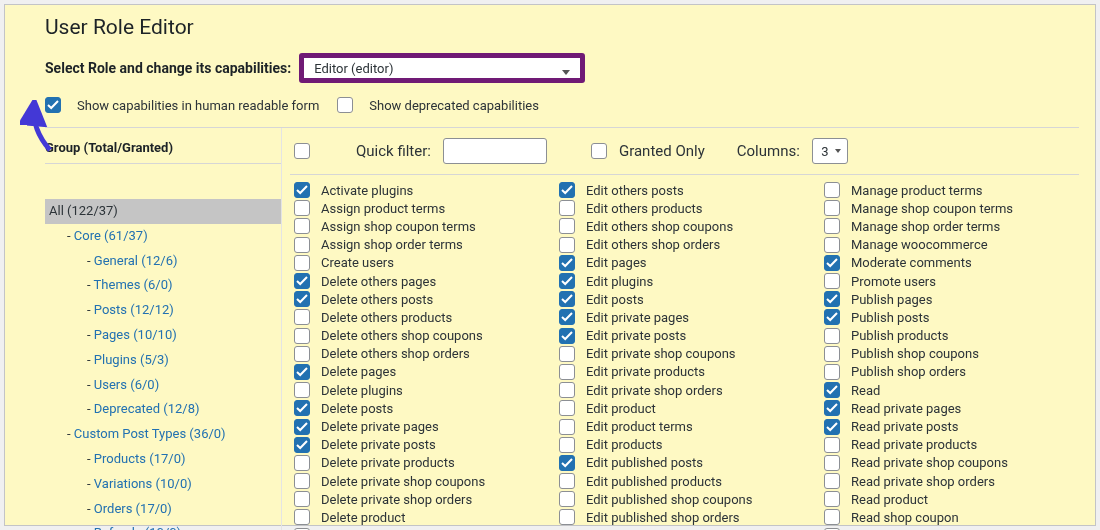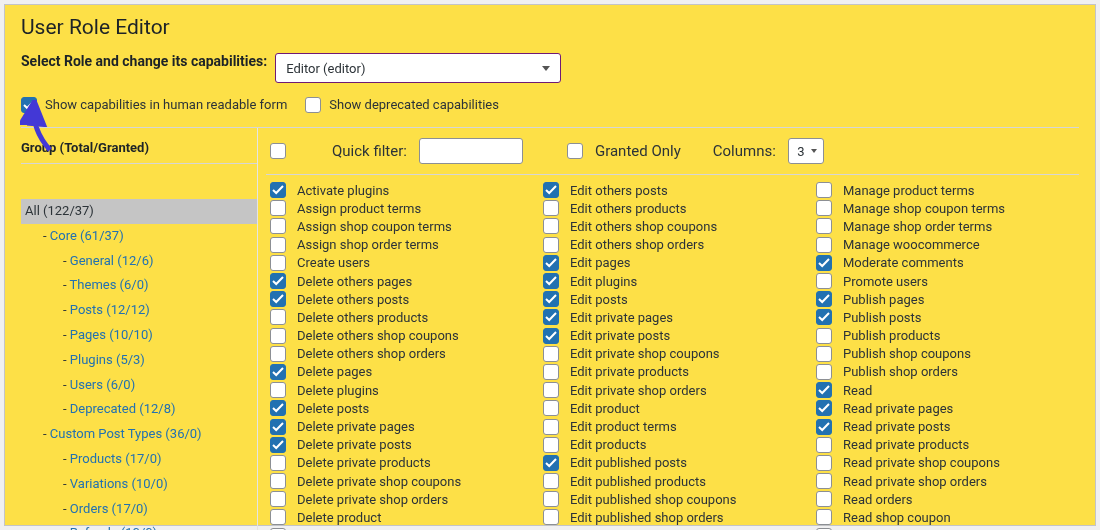--- a/index.html
+++ b/index.html
@@ -7,47 +7,49 @@
     margin: 0;
     font-family: -apple-system, BlinkMacSystemFont, "Segoe UI", Roboto, Arial, sans-serif;
     font-size: 13px;
     color: #2c3338;
     background: #f0f0f1;
     width: 1100px;
     height: 530px;
     overflow: hidden;
   }
   .panel {
-    background: #fde047;
+    background: #fef9c3;
     border: 1px solid #c3c4c7;
     margin: 4px;
     height: 522px;
+    padding-left: 24px;
   }
   h1.page-title {
     font-size: 21px;
     font-weight: 400;
     margin: 10px 16px 14px;
     color: #1d2327;
   }
   .inner {
     padding: 0 16px;
   }
   .role-row {
     display: flex;
+    align-items: center;
     gap: 8px;
   }
   .role-row label {
     font-size: 14px;
     font-weight: 700;
     color: #1d2327;
   }
   .role-select {
     width: 286px;
     height: 30px;
-    border: 1px solid #701a75;
+    border: 5px solid #701a75;
     border-radius: 3px;
     background: #fff;
     padding: 4px 28px 4px 10px;
     font-size: 13px;
     position: relative;
     display: flex;
     align-items: center;
     color: #2c3338;
   }
   .role-select::after {
@@ -78,21 +80,22 @@
     flex-shrink: 0;
   }
   .ck.checked {
     background: #2271b1;
     border-color: #2271b1;
   }
   .ck.checked svg { display: block; }
   .ck svg { display: none; width: 12px; height: 12px; }
   .checkline {
     display: inline-flex;
-    gap: 8px;
+    align-items: center;
+    gap: 16px;
     font-size: 13px;
     color: #2c3338;
   }
   .hr {
     border-top: 1px solid #d6d6d6;
     margin: 14px 0 0;
   }
   .cols {
     display: flex;
   }
@@ -588,21 +591,21 @@
               <div class="caprow">
                 <span class="ck"></span>
                 <span>Read private shop coupons</span>
               </div>
               <div class="caprow">
                 <span class="ck"></span>
                 <span>Read private shop orders</span>
               </div>
               <div class="caprow">
                 <span class="ck"></span>
-                <span>Read orders</span>
+                <span>Read product</span>
               </div>
               <div class="caprow">
                 <span class="ck"></span>
                 <span>Read shop coupon</span>
               </div>
               <div class="caprow">
                 <span class="ck"></span>
                 <span>Read shop order</span>
               </div>
             </div>

